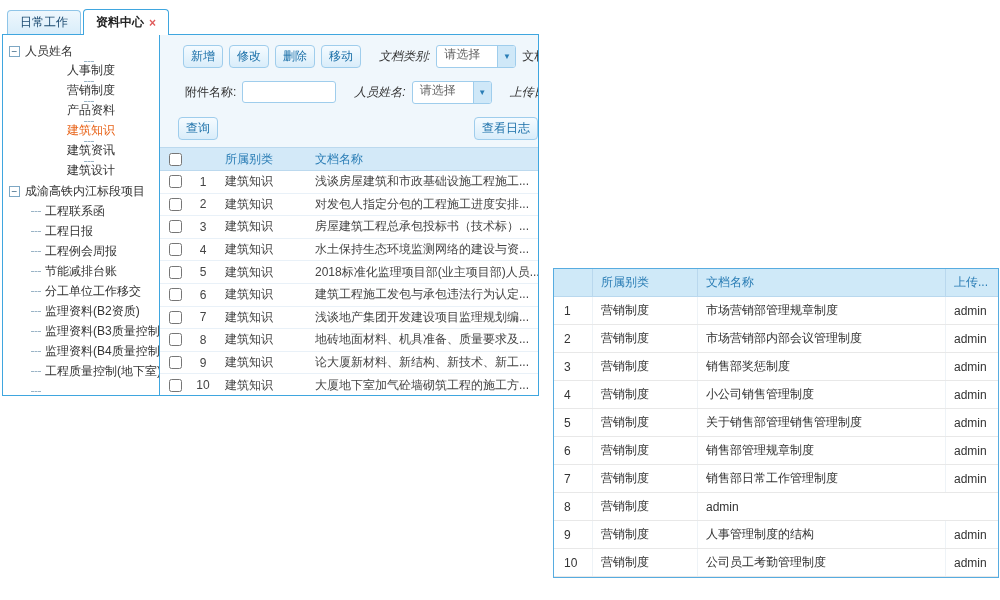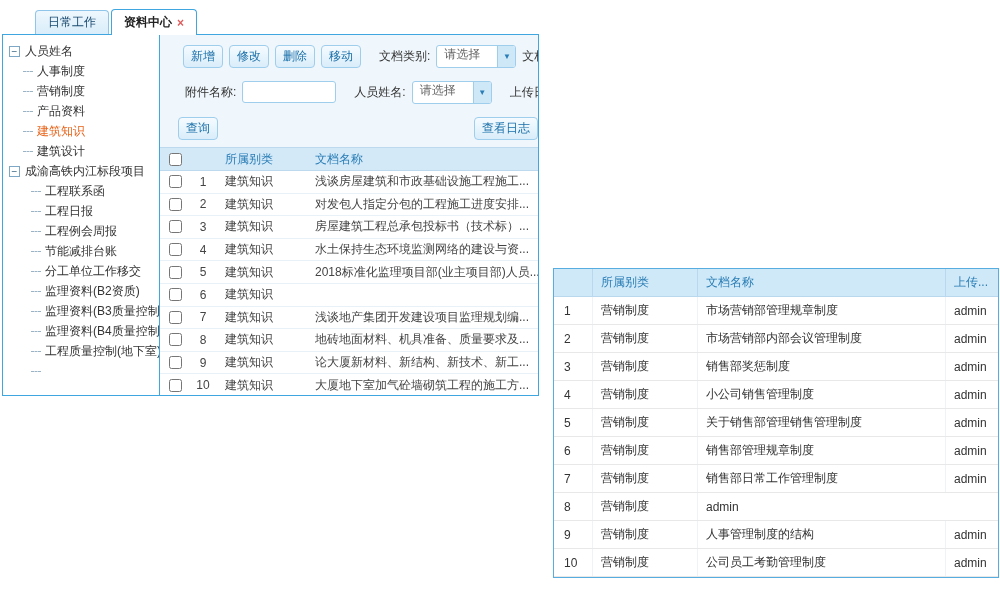--- a/index.html
+++ b/index.html
@@ -6,55 +6,55 @@
   html,body { width:1000px; height:600px; background:#fff; overflow:hidden; }
   body { font-family:"Liberation Sans", sans-serif; position:relative; }
 
   :root {
     --panel-border:#3fa6df; --header-bg:#d3e9f8; --header-text:#2a7db5;
     --button-text:#1a6fa8; --selected-item:#e8641a; --toolbar-bg:#f0f7fc;
     --close-icon:#e05c5c;
   }
 
   
-  .panel-left { position:absolute; left:2px; top:8px; width:537px; height:390px;padding-left:28px; }
+  .panel-left { position:absolute; left:2px; top:8px; width:537px; height:390px; }
   .tabbar { height:26px; display:flex; align-items:flex-end; padding-left:5px; position:relative; z-index:2; }
   .tab { height:24px; padding:0 12px; display:flex; align-items:center; gap:5px; font-size:12px;
          color:#1a4a70; background:linear-gradient(#eef7fd,#d9edfa); border:1px solid #8fc5e8;
          border-bottom:none; border-radius:4px 4px 0 0; margin-right:2px; cursor:pointer; white-space:nowrap; }
   .tab.active { background:#fff; font-weight:bold; color:#222; height:26px; margin-bottom:-1px;
                 border-color:var(--panel-border);align-items:center; }
   .tab-close { color:var(--close-icon); font-weight:bold; font-size:12px; line-height:10px; cursor:pointer; }
 
   .window { position:absolute; top:26px; left:0; width:537px; height:362px;
             border:1px solid var(--panel-border); background:#fff; display:flex; overflow:hidden; }
 
   .sidebar { width:157px; border-right:1px solid var(--panel-border); padding:6px 0 0 6px;
              overflow:hidden; flex-shrink:0; background:#fff; }
   .tree-item { height:20px; display:flex; align-items:center; font-size:12px; color:#333;
                white-space:nowrap; cursor:pointer; overflow:hidden; }
   .toggle { width:11px; height:11px; border:1px solid #7da7c4; background:#fff; color:#35607f;
             font-size:10px; line-height:9px; text-align:center; margin-right:5px; flex-shrink:0; }
-  .leaf1 { padding-left:14px; }
+  .leaf1 { padding-left:14px;flex-direction:column; }
   .leaf2 { padding-left:22px; }
   .dash { width:10px; border-top:1px dashed #9ab4c6; margin-right:4px; flex-shrink:0; }
   .tree-item.selected .t-label { color:var(--selected-item); }
 
   .main { flex:1; display:flex; flex-direction:column; min-width:0; }
   .toolbar { height:112px; background:var(--toolbar-bg); position:relative; font-size:12px; flex-shrink:0; }
   .tb-row { position:absolute; left:0; width:100%; display:flex; align-items:center; gap:6px;
             white-space:nowrap; overflow:hidden; }
   .tb-row1 { top:9px; height:24px; padding-left:23px; }
   .tb-row2 { top:45px; height:24px; padding-left:25px; }
   .tb-row3 { top:81px; height:24px; padding-left:18px;justify-content:space-between; }
   .btn { height:23px; padding:0 7px; font-size:12px; color:var(--button-text);
          background:linear-gradient(#f5fbff,#d9edfa); border:1px solid #9fcdec; border-radius:4px;
          cursor:pointer; font-family:inherit; }
   .lbl { color:#333; }
-  .lbl.sp { margin-left:12px; }
+  .lbl.sp { margin-left:12px;font-style:italic; }
   .combo { height:23px; width:80px; border:1px solid #9fcdec; background:#fff; border-radius:3px;
            display:flex; align-items:flex-start; overflow:hidden; cursor:pointer; flex-shrink:0; }
   .combo-text { flex:1; padding-left:7px; color:#666; font-size:12px; }
   .combo-arrow { width:18px; height:100%; background:#cfe8f8; color:var(--header-text); font-size:8px;
                  display:flex; align-items:center; justify-content:center; border-left:1px solid #9fcdec; }
   .txt { width:94px; height:22px; border:1px solid #9fcdec; border-radius:3px; background:#fff;
          padding:0 5px; font-size:12px; font-family:inherit; }
 
   .grid { flex:1; display:flex; flex-direction:column; overflow:hidden; border-top:1px solid #bcd9ee; }
   .grid-header { height:23px; background:var(--header-bg); display:flex; align-items:center;
@@ -116,20 +116,24 @@
       <div class="tree-item leaf1">
         <span class="dash"></span>
         <span class="t-label">产品资料</span>
       </div>
       <div class="tree-item leaf1 selected">
         <span class="dash"></span>
         <span class="t-label">建筑知识</span>
       </div>
       <div class="tree-item leaf1">
         <span class="dash"></span>
+        <span class="t-label">建筑资讯</span>
+      </div>
+      <div class="tree-item leaf1">
+        <span class="dash"></span>
         <span class="t-label">建筑设计</span>
       </div>
       <div class="tree-item root">
         <span class="toggle">−</span>
         <span class="t-label">成渝高铁内江标段项目</span>
       </div>
       <div class="tree-item leaf2">
         <span class="dash"></span>
         <span class="t-label">工程联系函</span>
       </div>
@@ -250,20 +254,21 @@
           <div class="c-no">5</div>
           <div class="c-cat">建筑知识</div>
           <div class="c-name">2018标准化监理项目部(业主项目部)人员...</div>
         </div>
         <div class="grid-row">
           <div class="c-check">
               <input type="checkbox" style="">
             </div>
           <div class="c-no">6</div>
           <div class="c-cat">建筑知识</div>
+          <div class="c-name">建筑工程施工发包与承包违法行为认定...</div>
         </div>
         <div class="grid-row">
           <div class="c-check">
               <input type="checkbox" style="">
             </div>
           <div class="c-no">7</div>
           <div class="c-cat">建筑知识</div>
           <div class="c-name">浅谈地产集团开发建设项目监理规划编...</div>
         </div>
         <div class="grid-row">

